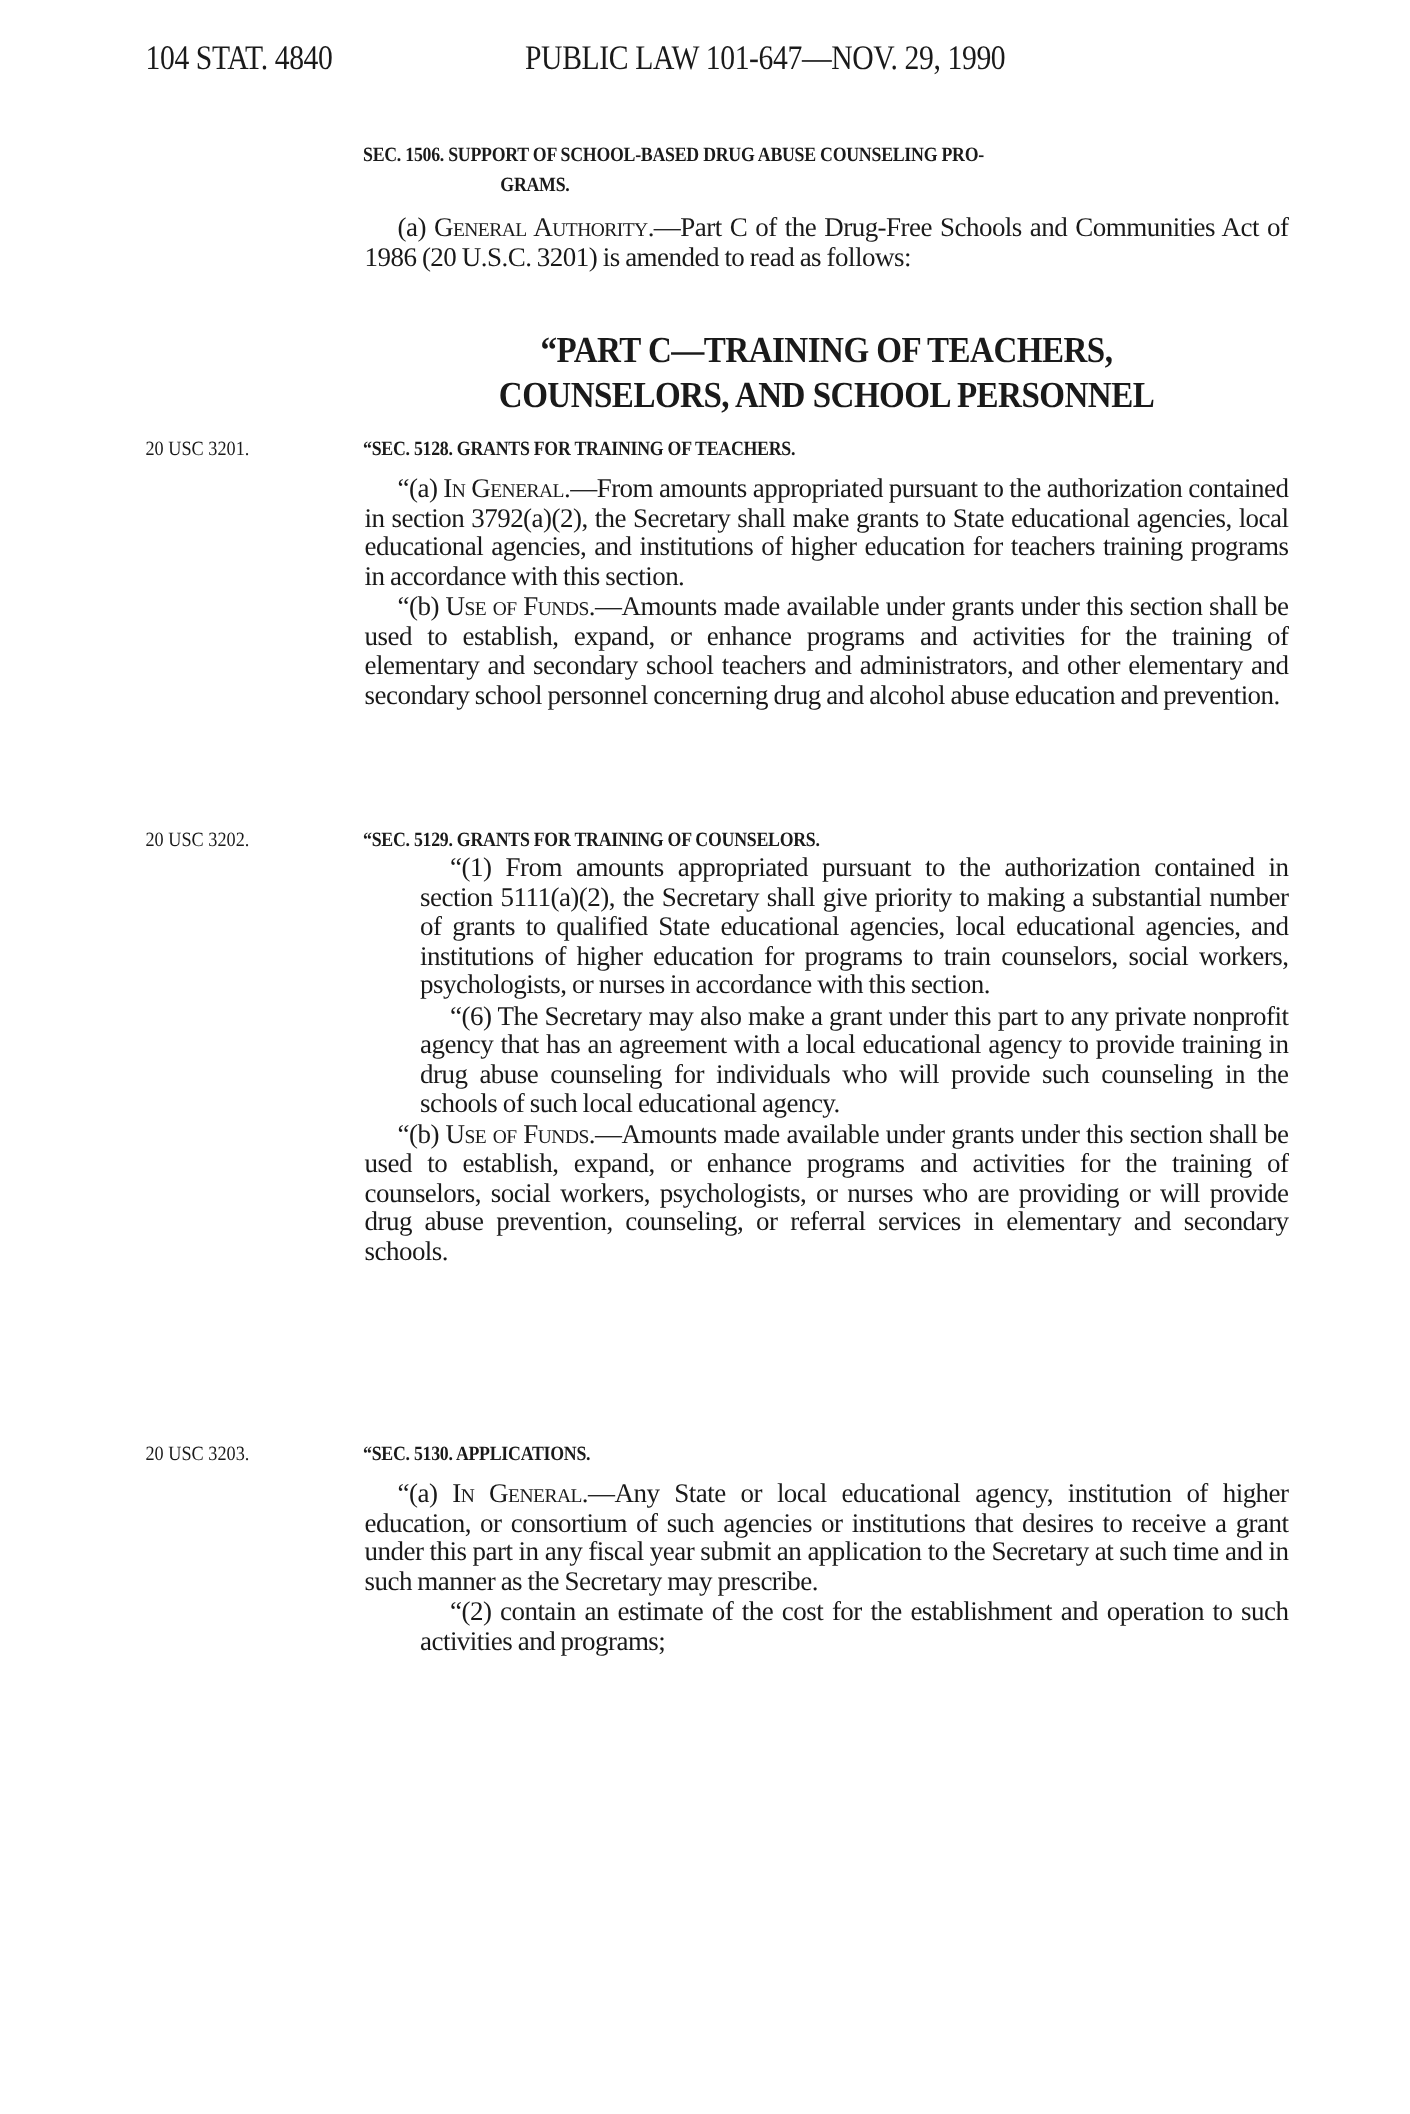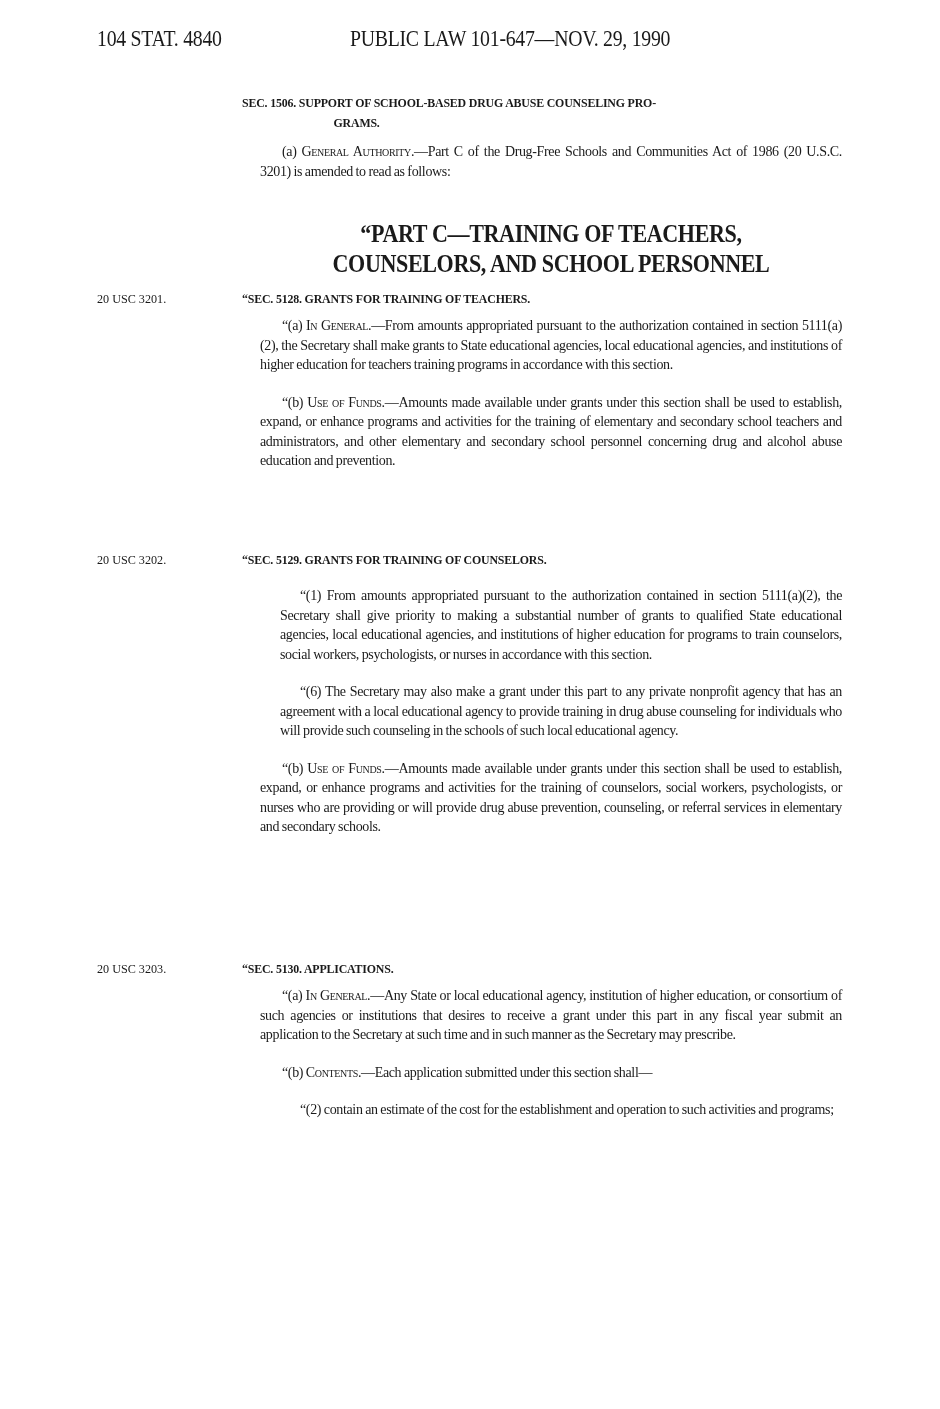--- a/index.html
+++ b/index.html
@@ -6,21 +6,21 @@
   body { width: 940px; height: 1409px; position: relative; overflow: hidden;
          font-family: "Liberation Serif", "DejaVu Serif", serif; color: #1a1a1a; }
   .page { position: absolute; left: 0; top: 0; width: 940px; height: 1028px; }
   .hdr-left { position: absolute; left: 97px; top: 26px; font-size: 23px; transform: scaleX(0.86); transform-origin: left; letter-spacing: -0.3px; }
   .hdr-center { position: absolute; left: 350px; top: 26px; font-size: 23px; transform: scaleX(0.86); transform-origin: left; letter-spacing: -0.3px; }
   .col { position: absolute; left: 242px; width: 618px; }
   .margin-note { position: absolute; left: 97px; font-size: 13.5px; transform: scaleX(0.9); transform-origin: left; }
   .sec-head { font-size: 13.5px; font-weight: bold; transform: scaleX(0.88); transform-origin: left; white-space: nowrap; letter-spacing: -0.2px; }
   .sec-head.wrap { white-space: normal; width: 700px; line-height: 20px; }
   .sec-head .cont { display:block; padding-left: 104px; }
-  p.body { margin: 18px; font-size: 14px; line-height: 19.5px; text-align: justify; text-align-last: left; letter-spacing: -0.35px; word-spacing: -0.5px; }
+  p.body { margin: 1px; font-size: 18px; line-height: 19.5px; text-align: justify; text-align-last: left; letter-spacing: -0.35px; word-spacing: -0.5px; }
   p.body.ind { text-indent: 22px; }
   p.body.sub { padding-left: 38px; text-indent: 20px; margin-left: 0; }
   .sc { font-variant: small-caps; }
   .part-title { position: absolute; left: 242px; width: 618px; text-align: center; font-weight: bold; font-size: 24.5px; line-height: 30px; letter-spacing: -0.4px; transform: scaleX(0.9); transform-origin: center; }
 </style>
 </head>
 <body>
 
 <div class="page">
 
@@ -36,33 +36,32 @@
   </div>
 
   <div class="part-title" style="top:219px;">
     <div>“PART C—TRAINING OF TEACHERS,</div>
     <div>COUNSELORS, AND SCHOOL PERSONNEL</div>
   </div>
 
   <div class="margin-note" style="top:291px;">20 USC 3201.</div>
   <div class="col" style="top:291px;">
     <div class="sec-head">“SEC. 5128. GRANTS FOR TRAINING OF TEACHERS.</div>
-    <p class="body ind" style="margin-top:9px;"><span>“(a) </span><span class="sc">In General</span><span>.—From amounts appropriated pursuant to the authorization contained in section 5111(a)(2), the Secretary shall make grants to State educational agencies, local educational agencies, and institutions of higher education for teachers training programs in accordance with this section.</span></p>
+    <p class="body ind" style="margin-top:9px;"><span>“(a) </span><span class="sc">In General</span><span>.—From amounts appropriated pursuant to the authorization contained in section 3792(a)(2), the Secretary shall make grants to State educational agencies, local educational agencies, and institutions of higher education for teachers training programs in accordance with this section.</span></p>
     <p class="body ind"><span>“(b) </span><span class="sc">Use of Funds</span><span>.—Amounts made available under grants under this section shall be used to establish, expand, or enhance programs and activities for the training of elementary and secondary school teachers and administrators, and other elementary and secondary school personnel concerning drug and alcohol abuse education and prevention.</span></p>
   </div>
 
   <div class="margin-note" style="top:552px;">20 USC 3202.</div>
   <div class="col" style="top:552px;">
     <div class="sec-head">“SEC. 5129. GRANTS FOR TRAINING OF COUNSELORS.</div>
     <p class="body sub">“(1) From amounts appropriated pursuant to the authorization contained in section 5111(a)(2), the Secretary shall give priority to making a substantial number of grants to qualified State educational agencies, local educational agencies, and institutions of higher education for programs to train counselors, social workers, psychologists, or nurses in accordance with this section.</p>
     <p class="body sub">“(6) The Secretary may also make a grant under this part to any private nonprofit agency that has an agreement with a local educational agency to provide training in drug abuse counseling for individuals who will provide such counseling in the schools of such local educational agency.</p>
     <p class="body ind"><span>“(b) </span><span class="sc">Use of Funds</span><span>.—Amounts made available under grants under this section shall be used to establish, expand, or enhance programs and activities for the training of counselors, social workers, psychologists, or nurses who are providing or will provide drug abuse prevention, counseling, or referral services in elementary and secondary schools.</span></p>
   </div>
 
   <div class="margin-note" style="top:961px;">20 USC 3203.</div>
   <div class="col" style="top:961px;">
     <div class="sec-head">“SEC. 5130. APPLICATIONS.</div>
     <p class="body ind" style="margin-top:9px;"><span>“(a) </span><span class="sc">In General</span><span>.—Any State or local educational agency, institution of higher education, or consortium of such agencies or institutions that desires to receive a grant under this part in any fiscal year submit an application to the Secretary at such time and in such manner as the Secretary may prescribe.</span></p>
-    <p class="body ind"><span>“(b) </span><span class="sc">Contents</span><span>.—Each application submitted under this section shall—</span></p>
     <p class="body sub">“(2) contain an estimate of the cost for the establishment and operation to such activities and programs;</p>
   </div>
 
 </div>
 
 </body></html>

